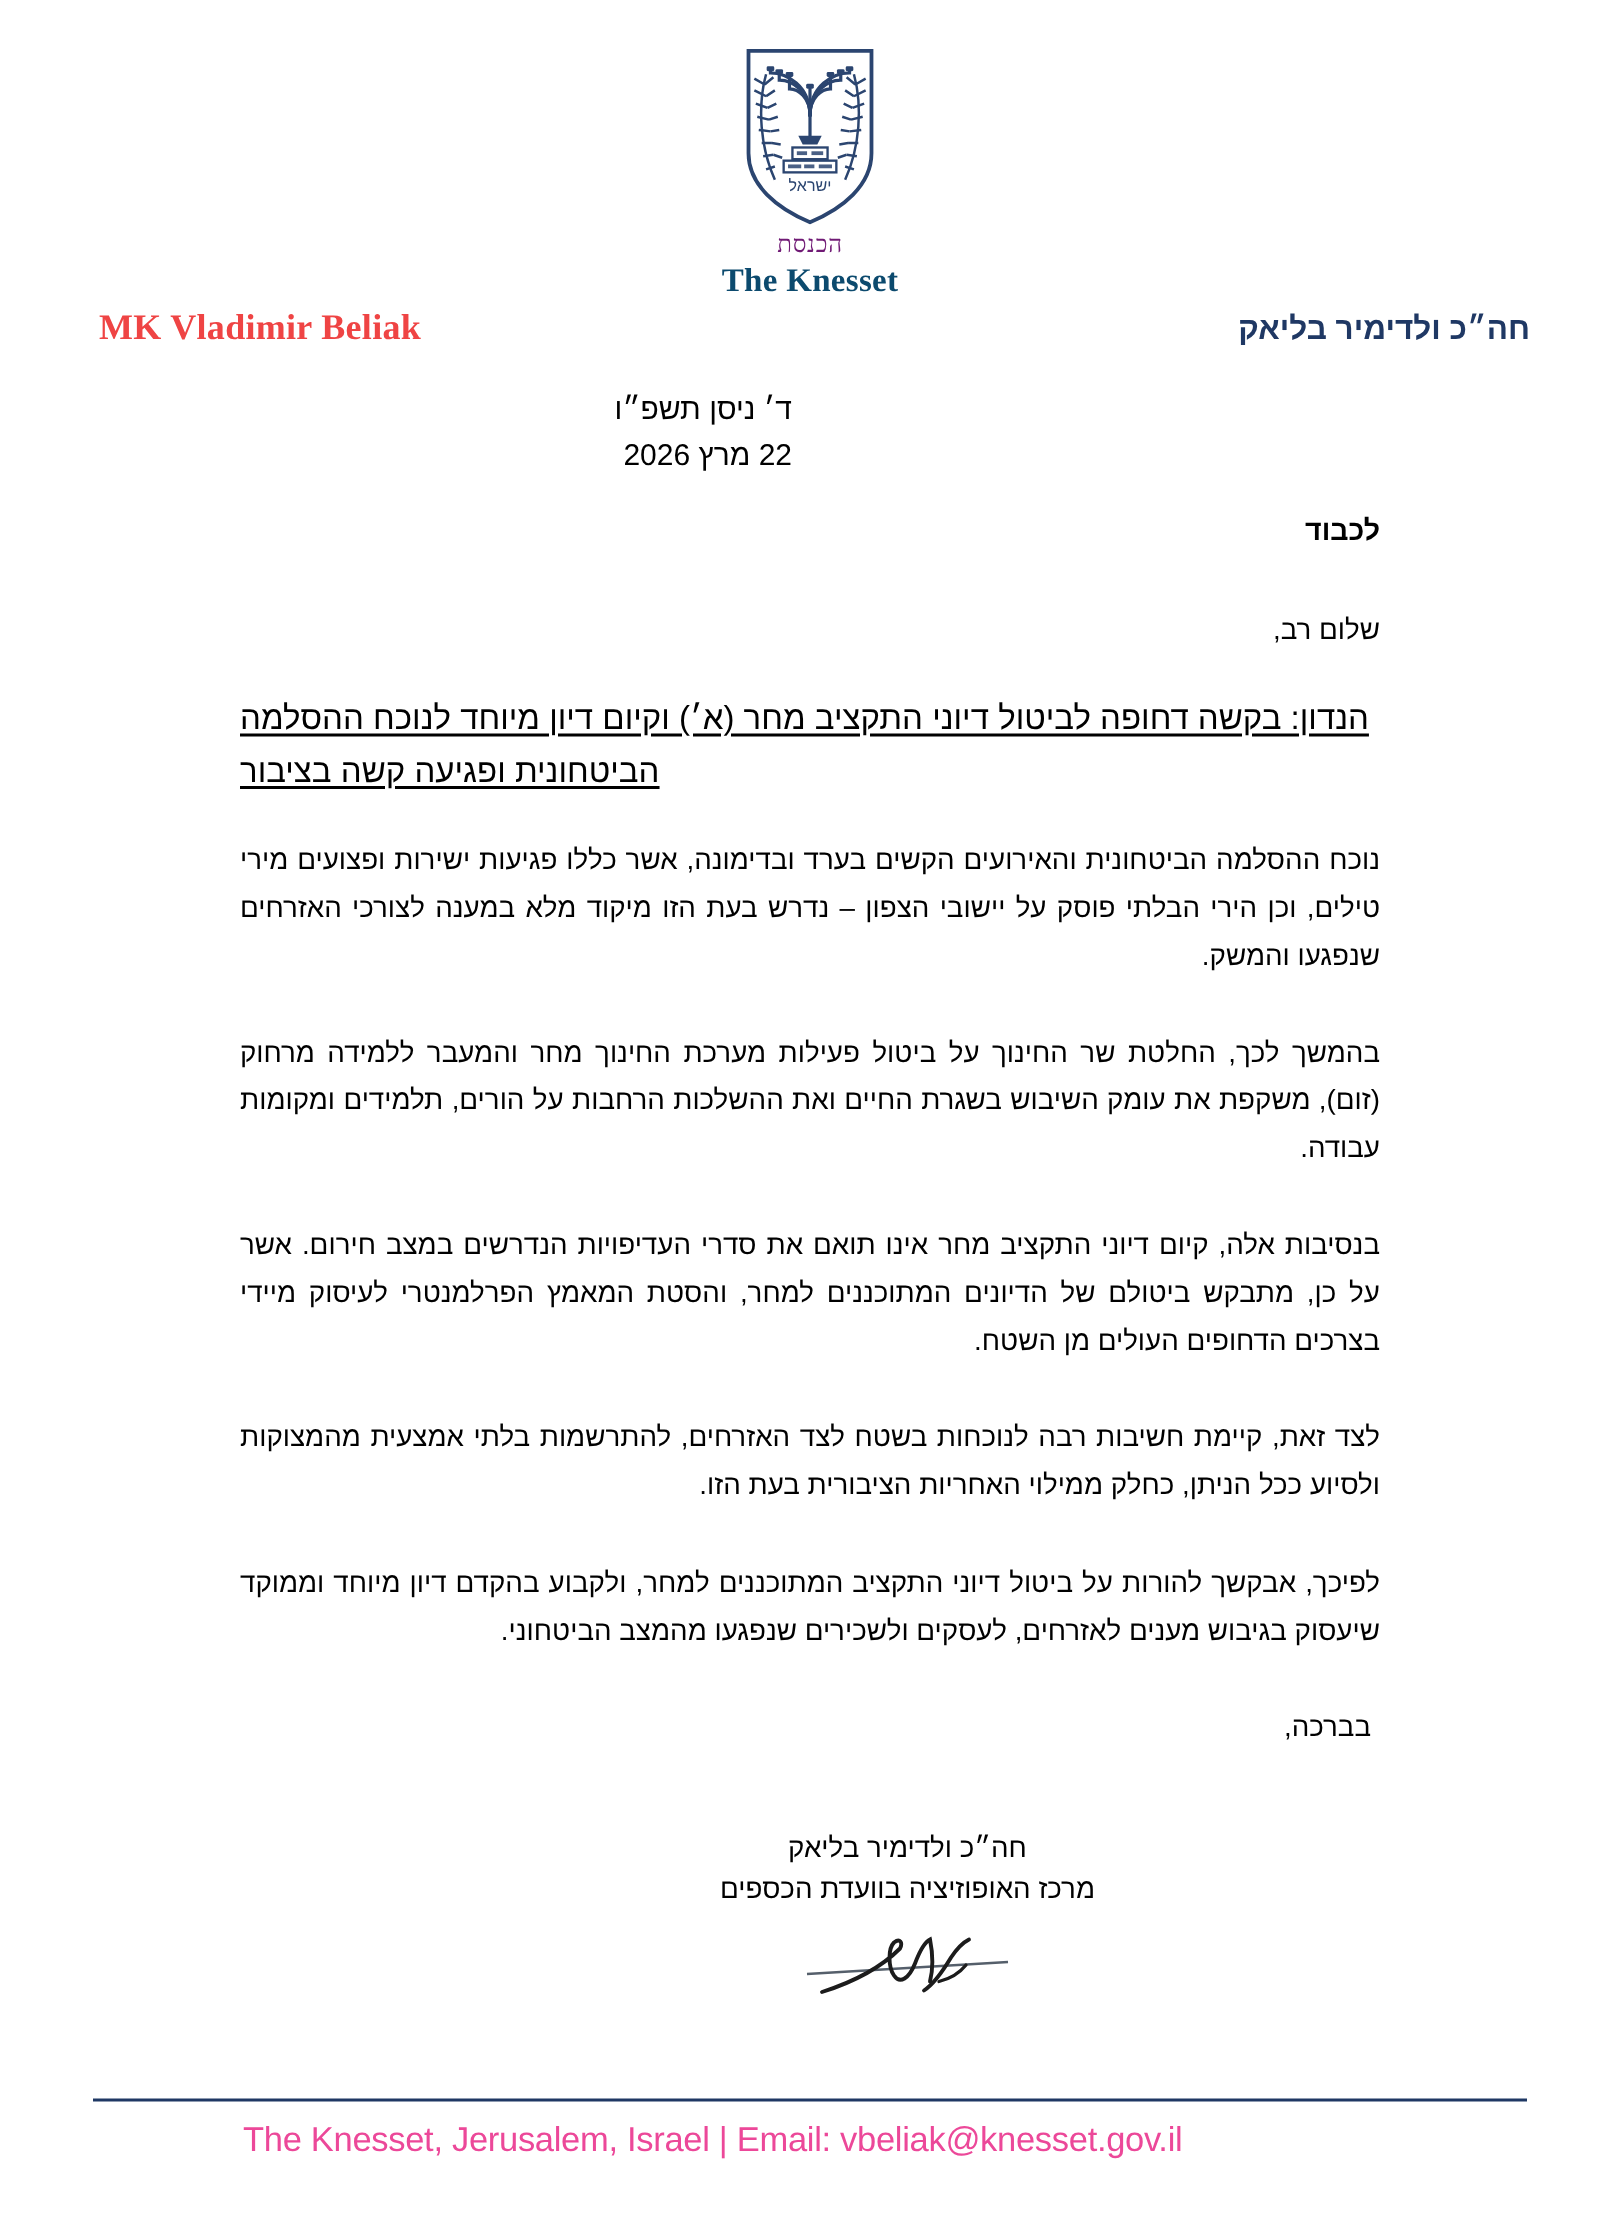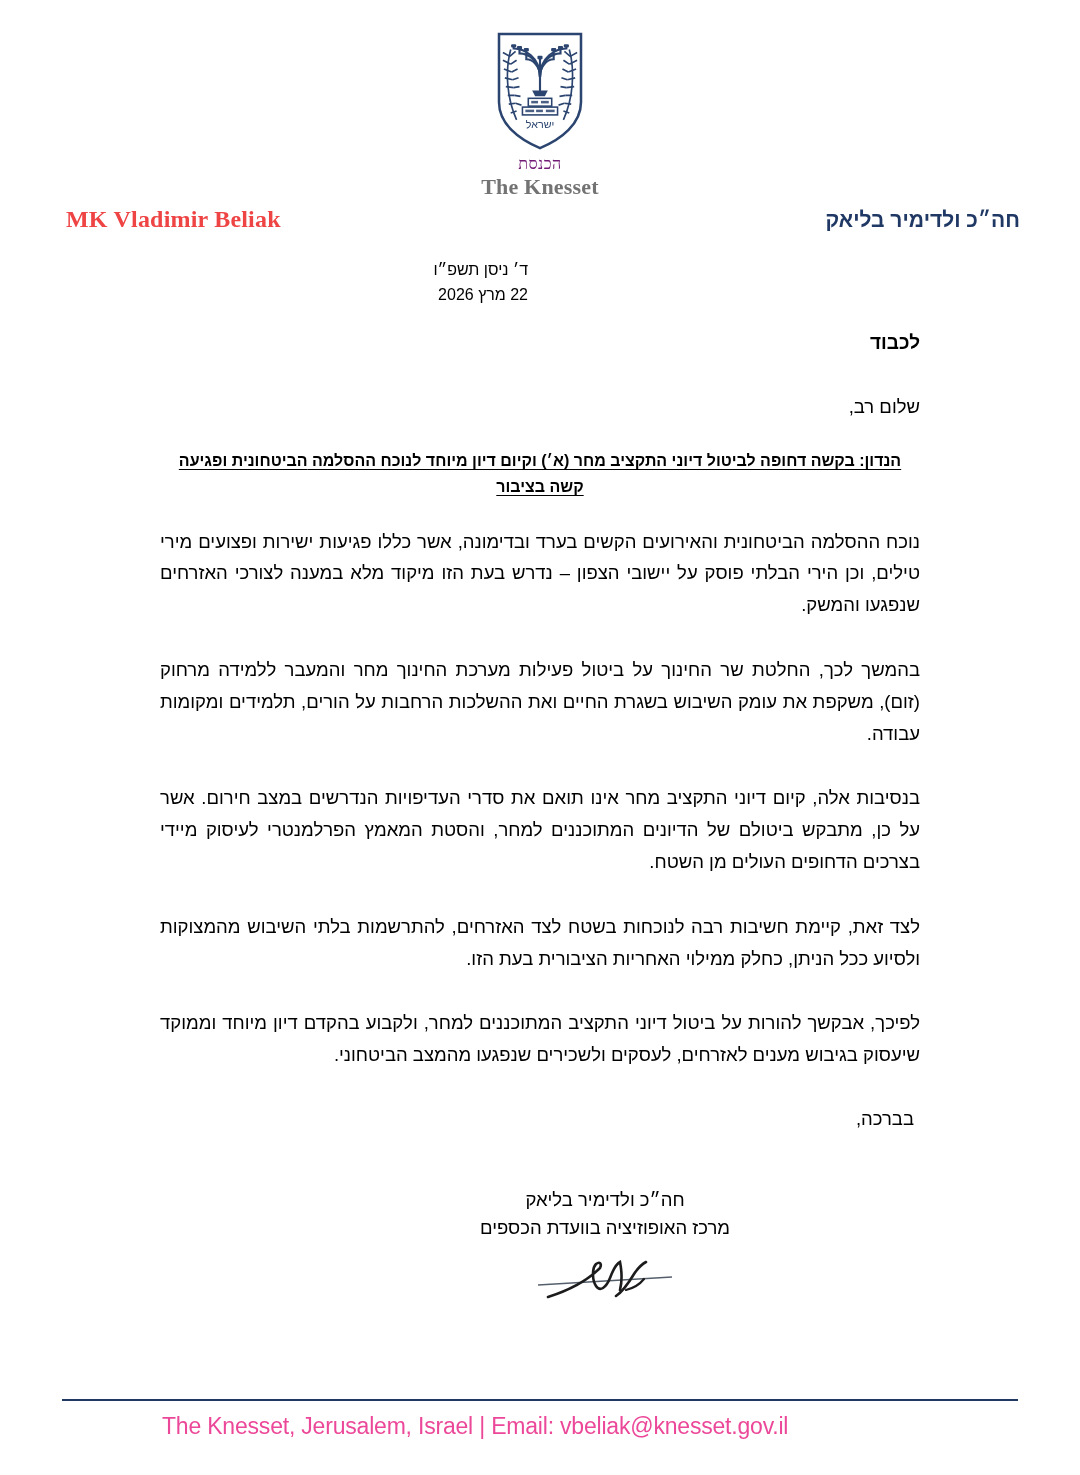--- a/index.html
+++ b/index.html
@@ -38,21 +38,21 @@
     font-size: 16px;
     color: #701a75;
     letter-spacing: 0.5px;
     direction: rtl;
   }
   .org-en {
     margin-top: 1px;
     font-family: "Liberation Serif", serif;
     font-size: 22px;
     font-weight: bold;
-    color: #737373;
+    color: #0c4a6e;
     letter-spacing: 0.2px;
     direction: ltr;
   }
 
   
   .name-band {
     position: absolute;
     top: 206px;
     left: 60px;
     right: 60px;
@@ -88,21 +88,21 @@
     width: 760px;
     direction: rtl;
     text-align: right;
     color: #000000;
     font-size: 18.5px;
     line-height: 1.62;
   }
   .date-block {
     margin: 0 0 20px 0;
     padding-right: 392px;
-    font-size: 16px;
+    font-size: 20px;
     line-height: 1.55;
     white-space: nowrap;
   }
   .date-block div { text-align: right; }
   .date-greg { direction: rtl; unicode-bidi: plaintext; }
 
   .to-label {
     font-weight: bold;
     font-size: 19px;
     margin: 0 0 34px 0;
@@ -111,25 +111,25 @@
     text-decoration: underline;
     text-underline-offset: 3px;
     font-size: 18.5px;
     margin: 0 0 32px 0;
   }
   .greeting {
     font-size: 18.5px;
     margin: 0 0 26px 0;
   }
   .subject {
-    font-weight: bold;
-    font-size: 16px;
+    font-weight: normal;
+    font-size: 22px;
     text-decoration: underline;
     text-underline-offset: 3px;
-    text-align: center;
+    text-align: left;
     line-height: 1.6;
     margin: 0 0 26px 0;
   }
   .para {
     text-align: justify;
     text-align-last: right;
     margin: 0 0 33px 0;
     line-height: 1.72;
   }
   .closing {
@@ -253,21 +253,21 @@
     <div class="greeting">שלום רב,</div>
 
     <div class="subject">
       <span>הנדון: בקשה דחופה לביטול דיוני התקציב מחר (א׳) וקיום דיון מיוחד לנוכח ההסלמה</span>
       <span>הביטחונית ופגיעה קשה בציבור</span>
     </div>
 
     <p class="para">נוכח ההסלמה הביטחונית והאירועים הקשים בערד ובדימונה, אשר כללו פגיעות ישירות ופצועים מירי טילים, וכן הירי הבלתי פוסק על יישובי הצפון – נדרש בעת הזו מיקוד מלא במענה לצורכי האזרחים שנפגעו והמשק.</p>
     <p class="para">בהמשך לכך, החלטת שר החינוך על ביטול פעילות מערכת החינוך מחר והמעבר ללמידה מרחוק (זום), משקפת את עומק השיבוש בשגרת החיים ואת ההשלכות הרחבות על הורים, תלמידים ומקומות עבודה.</p>
     <p class="para">בנסיבות אלה, קיום דיוני התקציב מחר אינו תואם את סדרי העדיפויות הנדרשים במצב חירום. אשר על כן, מתבקש ביטולם של הדיונים המתוכננים למחר, והסטת המאמץ הפרלמנטרי לעיסוק מיידי בצרכים הדחופים העולים מן השטח.</p>
-    <p class="para">לצד זאת, קיימת חשיבות רבה לנוכחות בשטח לצד האזרחים, להתרשמות בלתי השיבוש מהמצוקות ולסיוע ככל הניתן, כחלק ממילוי האחריות הציבורית בעת הזו.</p>
+    <p class="para">לצד זאת, קיימת חשיבות רבה לנוכחות בשטח לצד האזרחים, להתרשמות בלתי אמצעית מהמצוקות ולסיוע ככל הניתן, כחלק ממילוי האחריות הציבורית בעת הזו.</p>
     <p class="para">לפיכך, אבקשך להורות על ביטול דיוני התקציב המתוכננים למחר, ולקבוע בהקדם דיון מיוחד וממוקד שיעסוק בגיבוש מענים לאזרחים, לעסקים ולשכירים שנפגעו מהמצב הביטחוני.</p>
 
     <div class="closing">בברכה,</div>
 
     <div class="sig-block">
       <div>חה״כ ולדימיר בליאק</div>
       <div>מרכז האופוזיציה בוועדת הכספים</div>
     </div>
 
     <div class="sig-mark">

